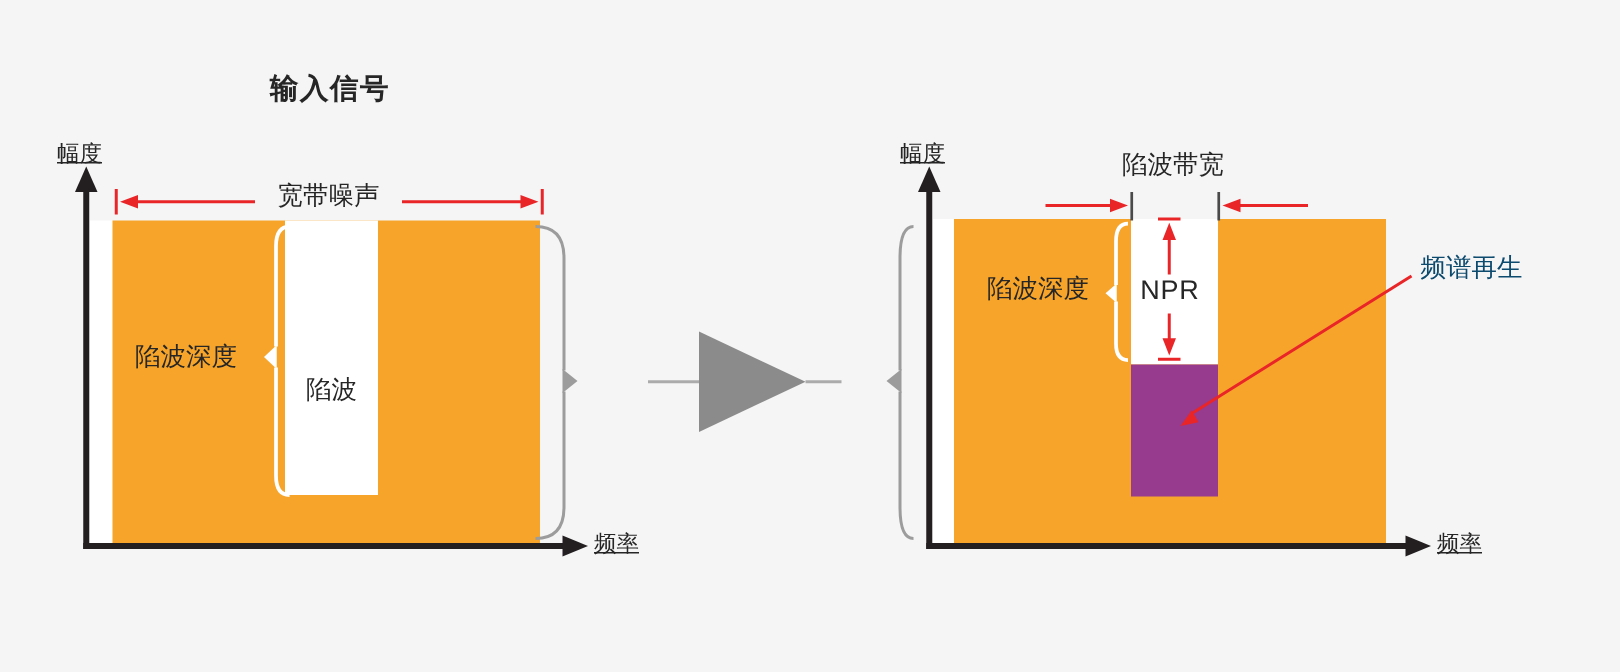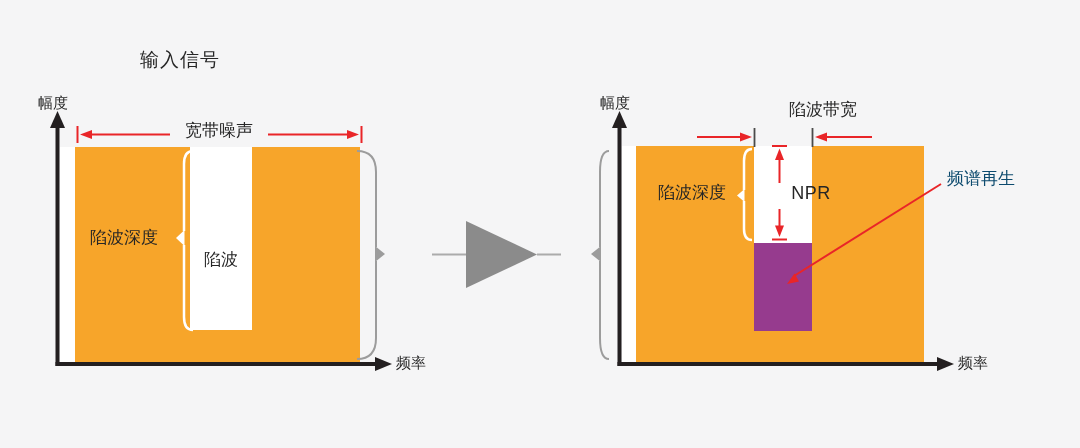--- a/index.html
+++ b/index.html
@@ -7,26 +7,26 @@
     width:1080px;height:448px;
     background:#f5f5f6;
     font-family:"Liberation Sans","DejaVu Sans",sans-serif;
     color:#262626;
     overflow:hidden;
     position:relative;
   }
   #canvas{position:absolute;left:0;top:0;width:1080px;height:448px;}
   #shapes{position:absolute;left:0;top:0;}
   .lbl{position:absolute;white-space:nowrap;line-height:1.05;}
-  .title{font-size:19px;font-weight:normal;letter-spacing:1px;text-align:left;}
-  .axis-lbl{font-size:15px;}
+  .title{font-size:19px;font-weight:bold;letter-spacing:1px;text-align:center;}
+  .axis-lbl{font-size:15px;text-decoration:underline;}
   .anno{font-size:17px;}
   .center{text-align:center;}
   .red{color:#0c4a6e;}
-  .npr{font-size:18px;letter-spacing:0.5px;padding-left:31px;}
+  .npr{font-size:18px;letter-spacing:0.5px;}
 </style>
 </head>
 <body>
 
 <div id="canvas">
 
   <svg id="shapes" width="1080" height="448" viewBox="0 0 1080 448">
 
     <rect x="60" y="147" width="15" height="215" fill="#ffffff"></rect>
 
@@ -120,19 +120,19 @@
   </svg>
 
   <div class="lbl title" style="left:140px;top:50px;width:160px;">输入信号</div>
   <div class="lbl axis-lbl" style="left:38px;top:95px;">幅度</div>
   <div class="lbl anno center" style="left:169px;top:122px;width:100px;">宽带噪声</div>
   <div class="lbl anno" style="left:90px;top:229px;">陷波深度</div>
   <div class="lbl anno center" style="left:190px;top:251px;width:62px;">陷波</div>
   <div class="lbl axis-lbl" style="left:396px;top:355px;">频率</div>
 
   <div class="lbl axis-lbl" style="left:600px;top:95px;">幅度</div>
-  <div class="lbl anno center" style="left:707px;top:101px;width:150px;text-align:right;">陷波带宽</div>
+  <div class="lbl anno center" style="left:707px;top:101px;width:150px;">陷波带宽</div>
   <div class="lbl anno" style="left:658px;top:184px;">陷波深度</div>
   <div class="lbl npr center" style="left:754px;top:184px;width:52px;">NPR</div>
   <div class="lbl anno red" style="left:947px;top:170px;">频谱再生</div>
   <div class="lbl axis-lbl" style="left:958px;top:355px;">频率</div>
 
 </div>
 
 </body></html>

